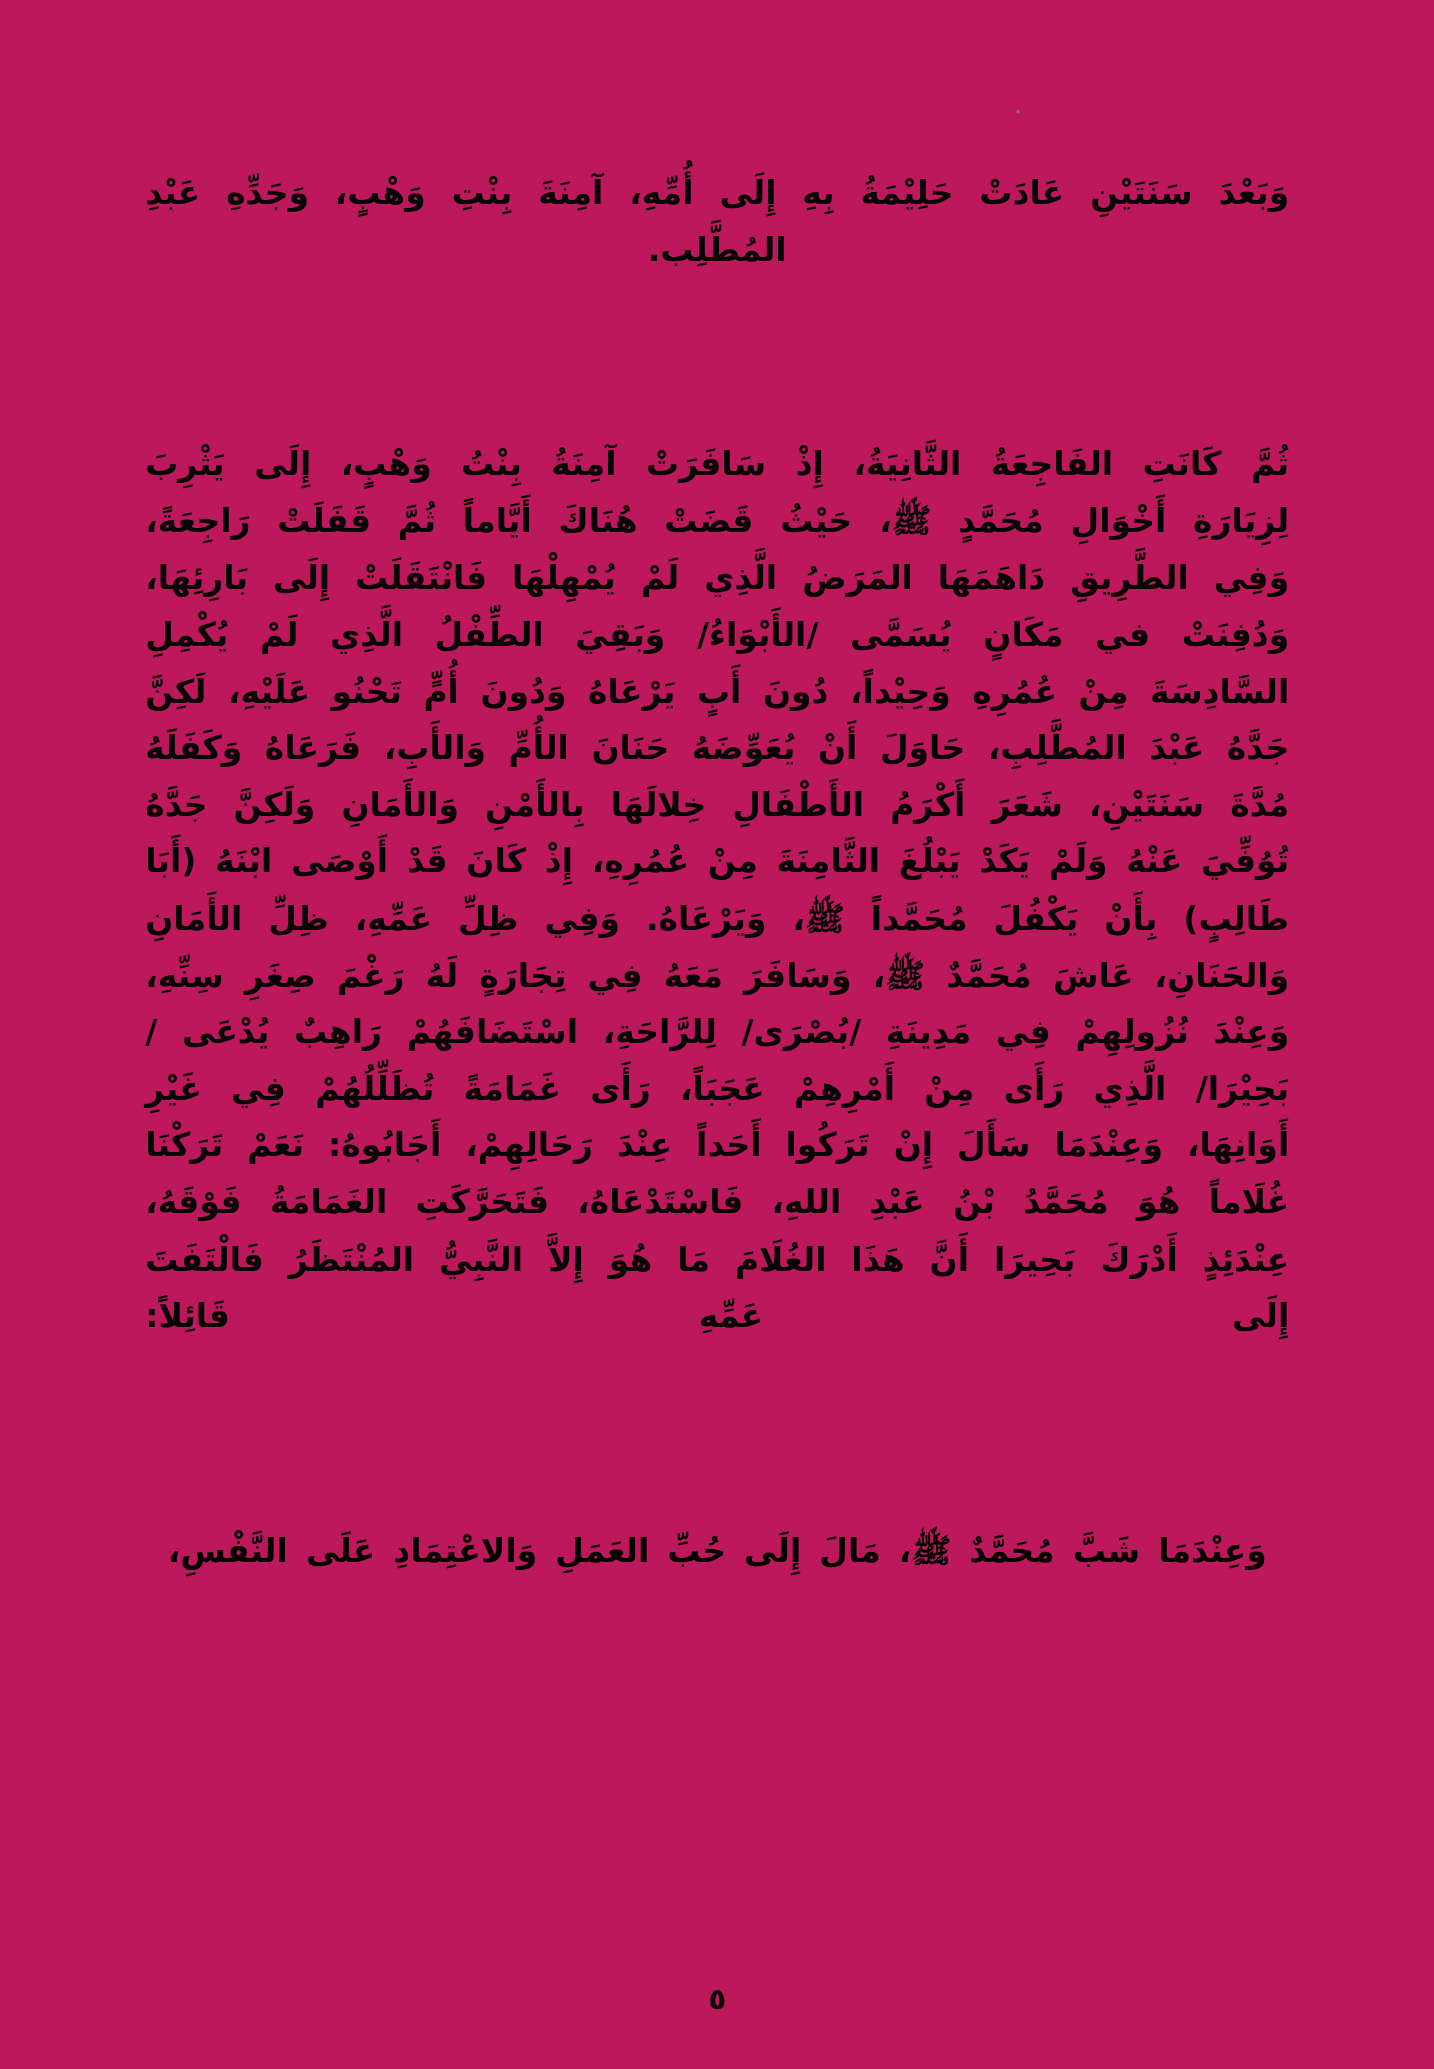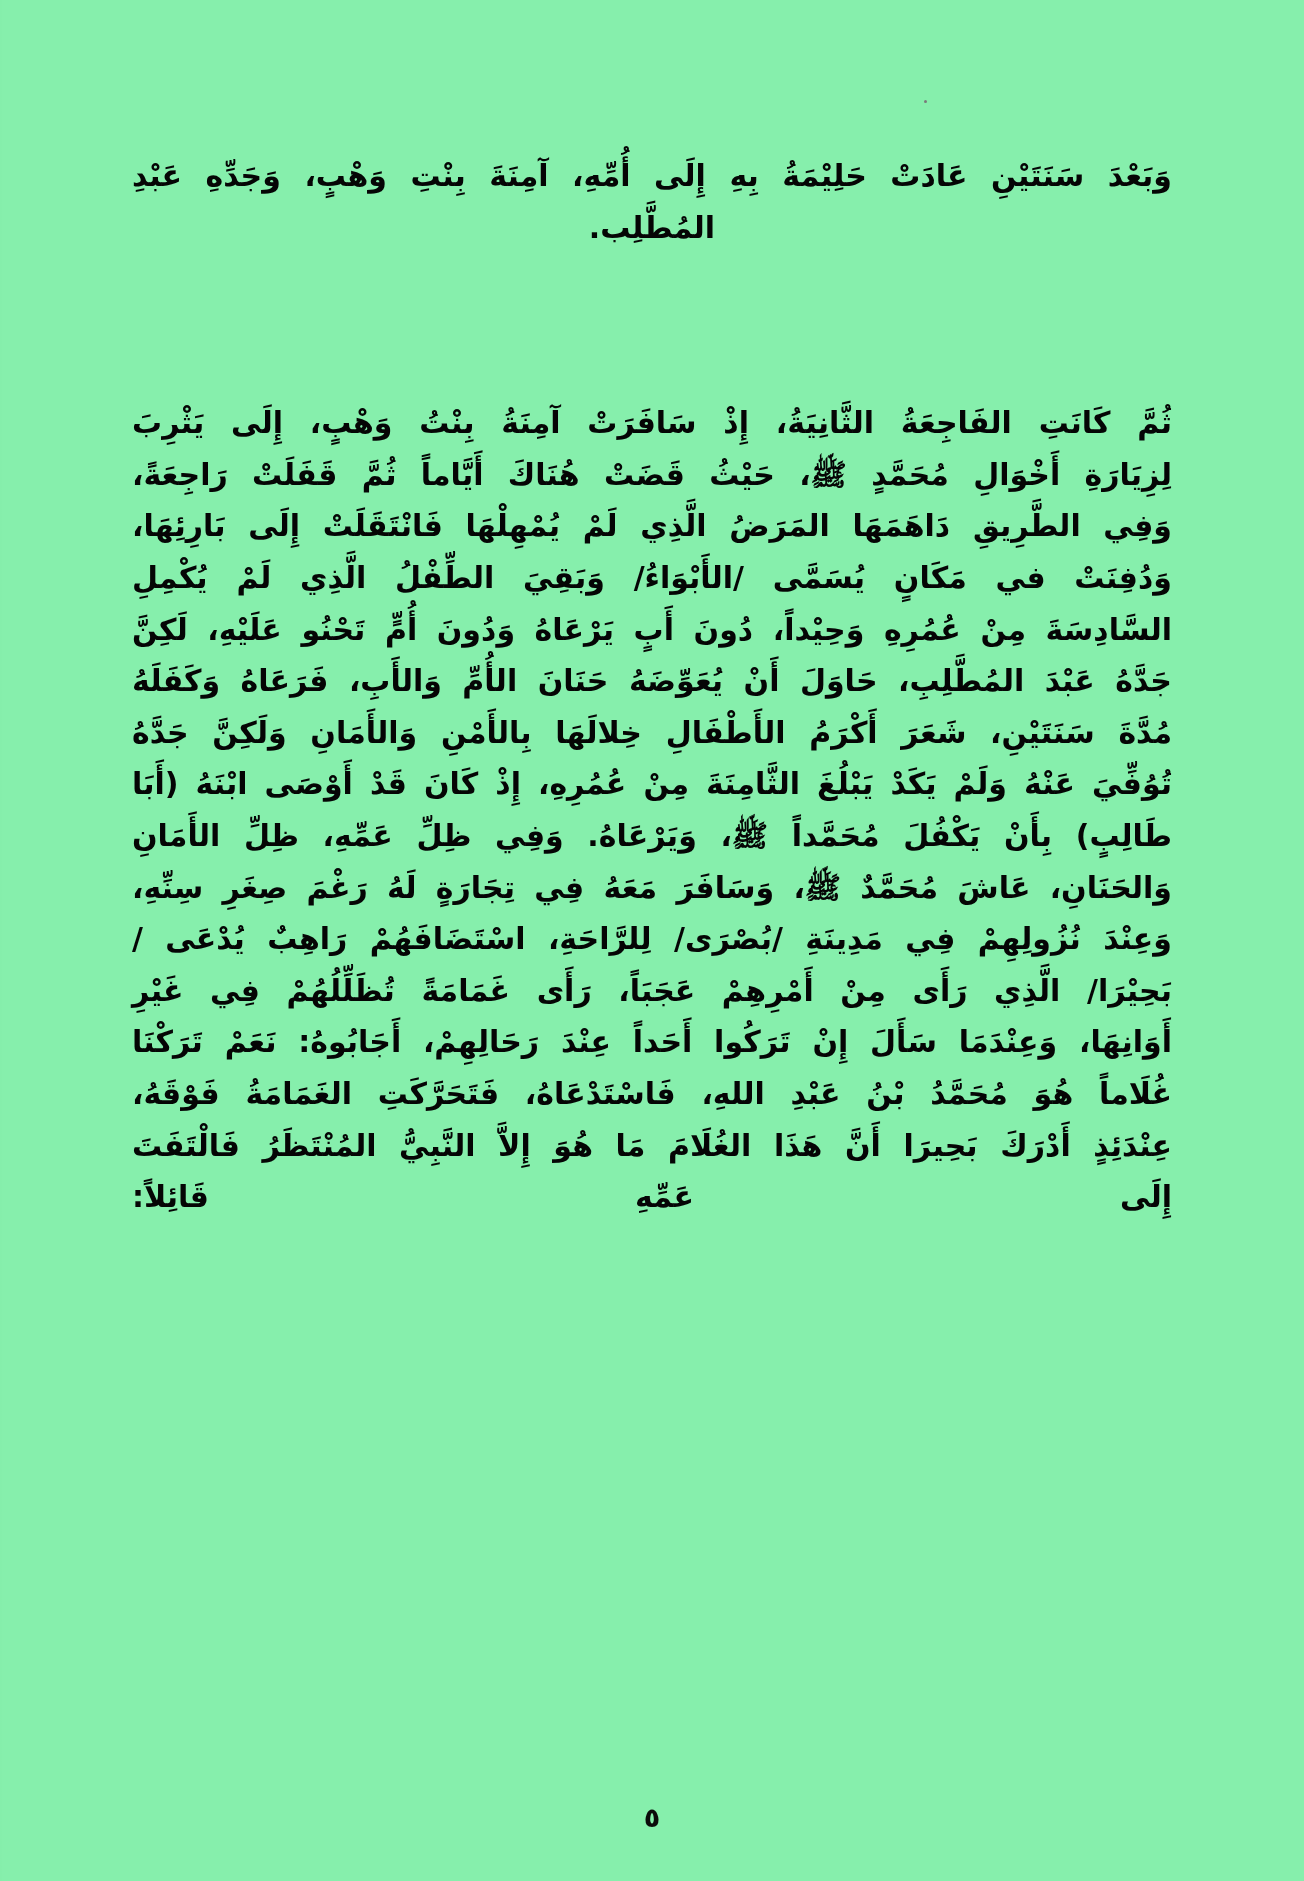--- a/index.html
+++ b/index.html
@@ -13,21 +13,21 @@
     height: 1881px;
     font-family: "DejaVu Sans", "Liberation Sans", sans-serif;
     color: #000000;
     position: relative;
     overflow: hidden;
   }
 
   .page {
     position: absolute;
     inset: 0;
-    background: #86efac;
+    background: #be185d;
   }
 
   .page-inner {
     position: absolute;
     left: 132px;
     right: 132px;
     top: 120px;
     bottom: 90px;
   }
 
@@ -118,19 +118,20 @@
 
     <div class="gap-lg"></div>
 
     <p class="para body">ثُمَّ كَانَتِ الفَاجِعَةُ الثَّانِيَةُ، إِذْ سَافَرَتْ آمِنَةُ بِنْتُ وَهْبٍ، إِلَى يَثْرِبَ لِزِيَارَةِ أَخْوَالِ مُحَمَّدٍ ﷺ، حَيْثُ قَضَتْ هُنَاكَ أَيَّاماً ثُمَّ قَفَلَتْ رَاجِعَةً، وَفِي الطَّرِيقِ دَاهَمَهَا المَرَضُ الَّذِي لَمْ يُمْهِلْهَا فَانْتَقَلَتْ إِلَى بَارِئِهَا، وَدُفِنَتْ في مَكَانٍ يُسَمَّى /الأَبْوَاءُ/ وَبَقِيَ الطِّفْلُ الَّذِي لَمْ يُكْمِلِ السَّادِسَةَ مِنْ عُمُرِهِ وَحِيْداً، دُونَ أَبٍ يَرْعَاهُ وَدُونَ أُمٍّ تَحْنُو عَلَيْهِ، لَكِنَّ جَدَّهُ عَبْدَ المُطَّلِبِ، حَاوَلَ أَنْ يُعَوِّضَهُ حَنَانَ الأُمِّ وَالأَبِ، فَرَعَاهُ وَكَفَلَهُ مُدَّةَ سَنَتَيْنِ، شَعَرَ أَكْرَمُ الأَطْفَالِ خِلالَهَا بِالأَمْنِ وَالأَمَانِ وَلَكِنَّ جَدَّهُ تُوُفِّيَ عَنْهُ وَلَمْ يَكَدْ يَبْلُغَ الثَّامِنَةَ مِنْ عُمُرِهِ، إِذْ كَانَ قَدْ أَوْصَى ابْنَهُ (أَبَا طَالِبٍ) بِأَنْ يَكْفُلَ مُحَمَّداً ﷺ، وَيَرْعَاهُ. وَفِي ظِلِّ عَمِّهِ، ظِلِّ الأَمَانِ وَالحَنَانِ، عَاشَ مُحَمَّدٌ ﷺ، وَسَافَرَ مَعَهُ فِي تِجَارَةٍ لَهُ رَغْمَ صِغَرِ سِنِّهِ، وَعِنْدَ نُزُولِهِمْ فِي مَدِينَةِ /بُصْرَى/ لِلرَّاحَةِ، اسْتَضَافَهُمْ رَاهِبٌ يُدْعَى /بَحِيْرَا/ الَّذِي رَأَى مِنْ أَمْرِهِمْ عَجَبَاً، رَأَى غَمَامَةً تُظَلِّلُهُمْ فِي غَيْرِ أَوَانِهَا، وَعِنْدَمَا سَأَلَ إِنْ تَرَكُوا أَحَداً عِنْدَ رَحَالِهِمْ، أَجَابُوهُ: نَعَمْ تَرَكْنَا غُلَاماً هُوَ مُحَمَّدُ بْنُ عَبْدِ اللهِ، فَاسْتَدْعَاهُ، فَتَحَرَّكَتِ الغَمَامَةُ فَوْقَهُ، عِنْدَئِذٍ أَدْرَكَ بَحِيرَا أَنَّ هَذَا الغُلَامَ مَا هُوَ إِلاَّ النَّبِيُّ المُنْتَظَرُ فَالْتَفَتَ إِلَى عَمِّهِ قَائِلاً:</p>
 
     <div class="gap-lg"></div>
 
 
     <div class="gap-md"></div>
 
+    <p class="quote-block">وَعِنْدَمَا شَبَّ مُحَمَّدٌ ﷺ، مَالَ إِلَى حُبِّ العَمَلِ وَالاعْتِمَادِ عَلَى النَّفْسِ،</p>
 
   </div>
 
   <div class="page-number">٥</div>
 
   <div class="scan-noise"></div>
 </div>
 
 </body></html>

